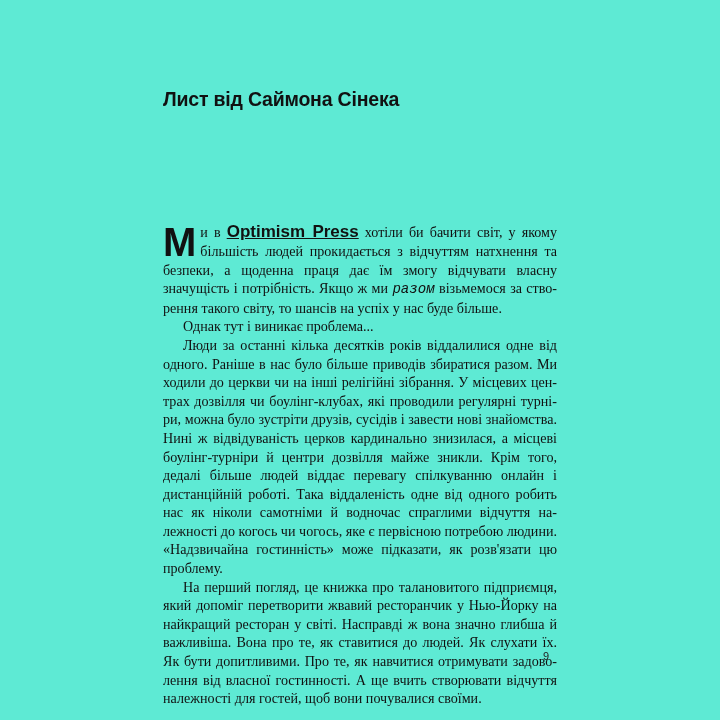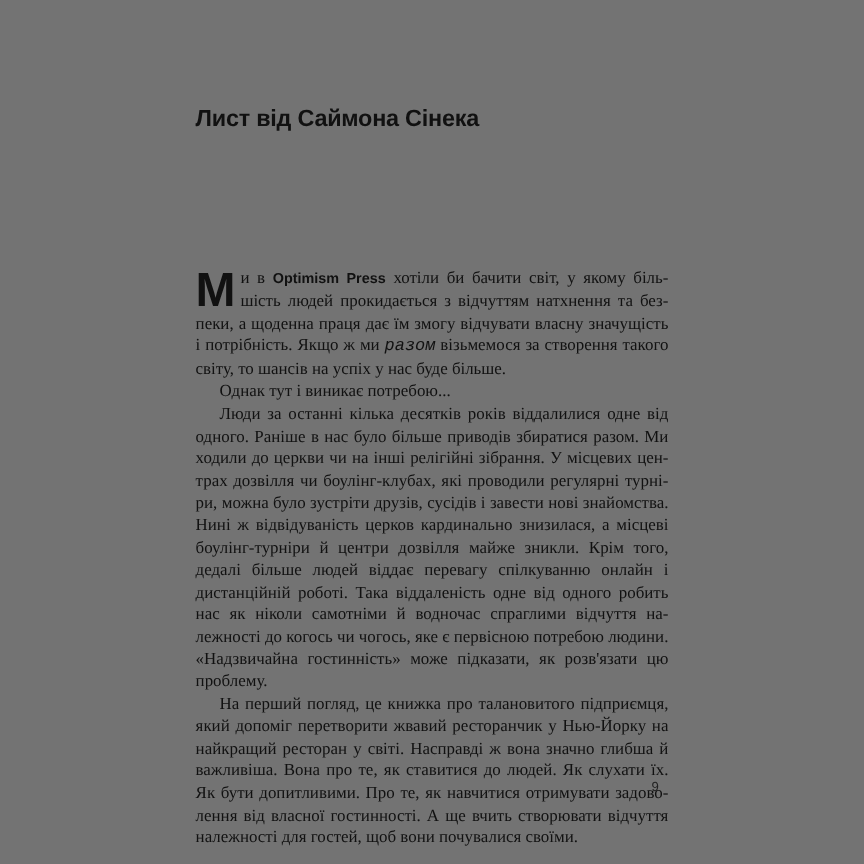--- a/index.html
+++ b/index.html
@@ -10,21 +10,21 @@
     width: 720px;
     height: 720px;
     background: #000000;
     font-family: "Liberation Serif", serif;
     overflow: hidden;
   }
   .page {
     position: relative;
     width: 720px;
     height: 720px;
-    background: #737373;
+    background: #5eead4;
     box-sizing: border-box;
   }
   .content {
     position: absolute;
     left: 163px;
     top: 88px;
     width: 394px;
   }
   .chapter-title {
     font-family: "Liberation Sans", sans-serif;
@@ -58,21 +58,22 @@
     font-weight: bold;
     font-size: 40px;
     line-height: 34px;
     padding-right: 4px;
     padding-top: 2px;
     color: #111111;
   }
   .bold-inline {
     font-family: "Liberation Sans", sans-serif;
     font-weight: bold;
-    font-size: 12px;
+    font-size: 17px;
+    text-decoration: underline;
   }
   .ital {
     font-style: italic;
     font-family: Liberation Mono, monospace;
   }
   .page-number {
     position: absolute;
     left: 543px;
     top: 650px;
     font-family: "Liberation Sans", sans-serif;
@@ -87,21 +88,21 @@
   <div class="content">
 
     <h1 class="chapter-title">Лист від Саймона Сінека</h1>
 
     <div class="body-block">
 
       <p class="para first">
         <span class="dropcap">М</span><span>и в </span><span class="bold-inline">Optimism Press</span><span> хотіли би бачити світ, у якому біль­шість людей прокидається з відчуттям натхнення та без­пеки, а щоденна праця дає їм змогу відчувати власну значущість і потрібність. Якщо ж ми </span><span class="ital">разом</span><span> візьмемося за ство­рення такого світу, то шансів на успіх у нас буде більше.</span>
       </p>
 
-      <p class="para">Однак тут і виникає потребою...</p>
+      <p class="para">Однак тут і виникає проблема...</p>
 
       <p class="para">Люди за останні кілька десятків років віддалилися одне від одного. Раніше в нас було більше приводів збиратися разом. Ми ходили до церкви чи на інші релігійні зібрання. У місцевих цен­трах дозвілля чи боулінг-клубах, які проводили регулярні турні­ри, можна було зустріти друзів, сусідів і завести нові знайомства. Нині ж відвідуваність церков кардинально знизилася, а місце­ві боулінг-турніри й центри дозвілля майже зникли. Крім то­го, дедалі більше людей віддає перевагу спілкуванню онлайн і дистанційній роботі. Така віддаленість одне від одного робить нас як ніколи самотніми й водночас спраглими відчуття на­лежності до когось чи чогось, яке є первісною потребою люди­ни. «Надзвичайна гостинність» може підказати, як розв'язати цю проблему.</p>
 
       <p class="para">На перший погляд, це книжка про талановитого підприємця, який допоміг перетворити жвавий ресторанчик у Нью-Йорку на найкращий ресторан у світі. Насправді ж вона значно глибша й важливіша. Вона про те, як ставитися до людей. Як слухати їх. Як бути допитливими. Про те, як навчитися отримувати задово­лення від власної гостинності. А ще вчить створювати відчуття належності для гостей, щоб вони почувалися своїми.</p>
 
     </div>
   </div>
 
   <div class="page-number">9</div>
 </div>

